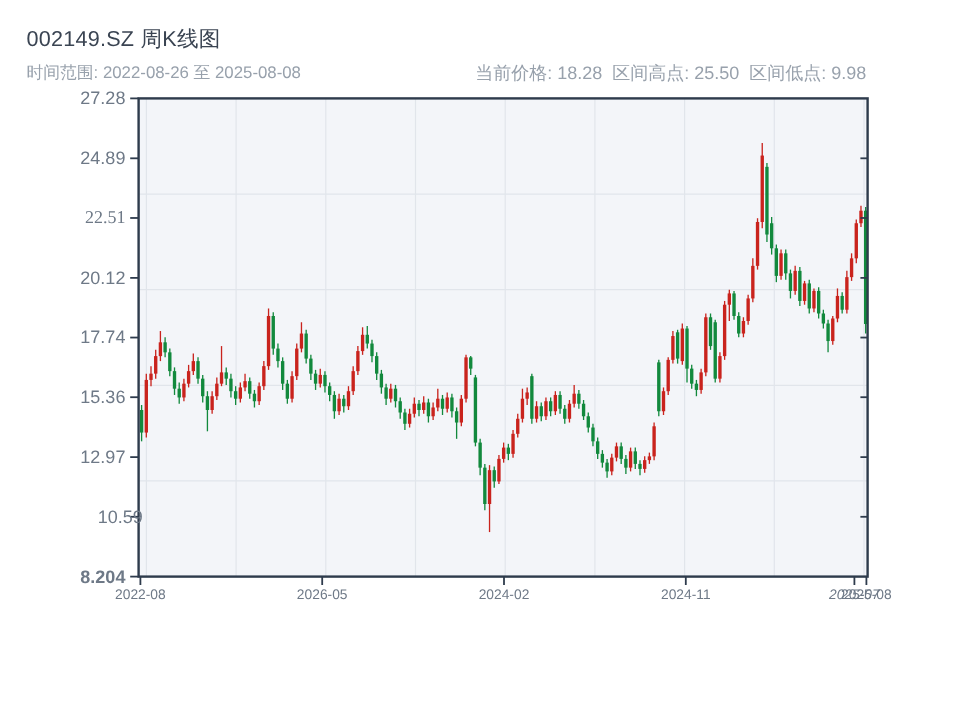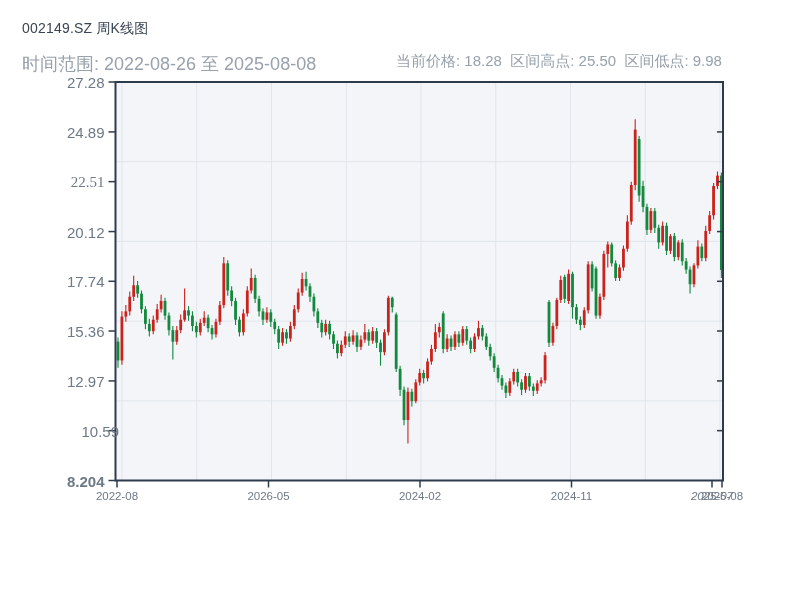--- a/index.html
+++ b/index.html
@@ -1,19 +1,19 @@
 <!DOCTYPE html>
 <html><head>
 <meta charset="utf-8">
 <style>
   html,body{margin:0;padding:0;background:#ffffff;}
   body{width:800px;height:600px;position:relative;font-family:"Liberation Sans","DejaVu Sans",sans-serif;overflow:hidden;}
   .abs{position:absolute;}
-  #title{left:22px;top:20px;font-size:14px;color:#3a4452;letter-spacing:.2px;}
-  #subtitle{left:22px;top:52px;font-size:18px;color:#98a1ac;}
+  #title{left:22px;top:20px;font-size:18px;color:#3a4452;letter-spacing:.2px;}
+  #subtitle{left:22px;top:52px;font-size:14px;color:#98a1ac;}
   #stats{left:396px;top:52px;font-size:15px;color:#98a1ac;white-space:pre;}
   #chart-wrap{left:0;top:0;width:800px;height:600px;}
   .ylabel{position:absolute;font-size:15px;color:#6e7987;text-align:right;width:50px;transform:translateY(-50%);}
   .xlabel{position:absolute;font-size:11.5px;color:#6e7987;text-align:center;width:60px;transform:translateX(-50%);}
 </style>
 </head>
 <body>
 
 <div id="chart-wrap" class="abs">
   <svg id="plot-svg" width="800" height="600">

